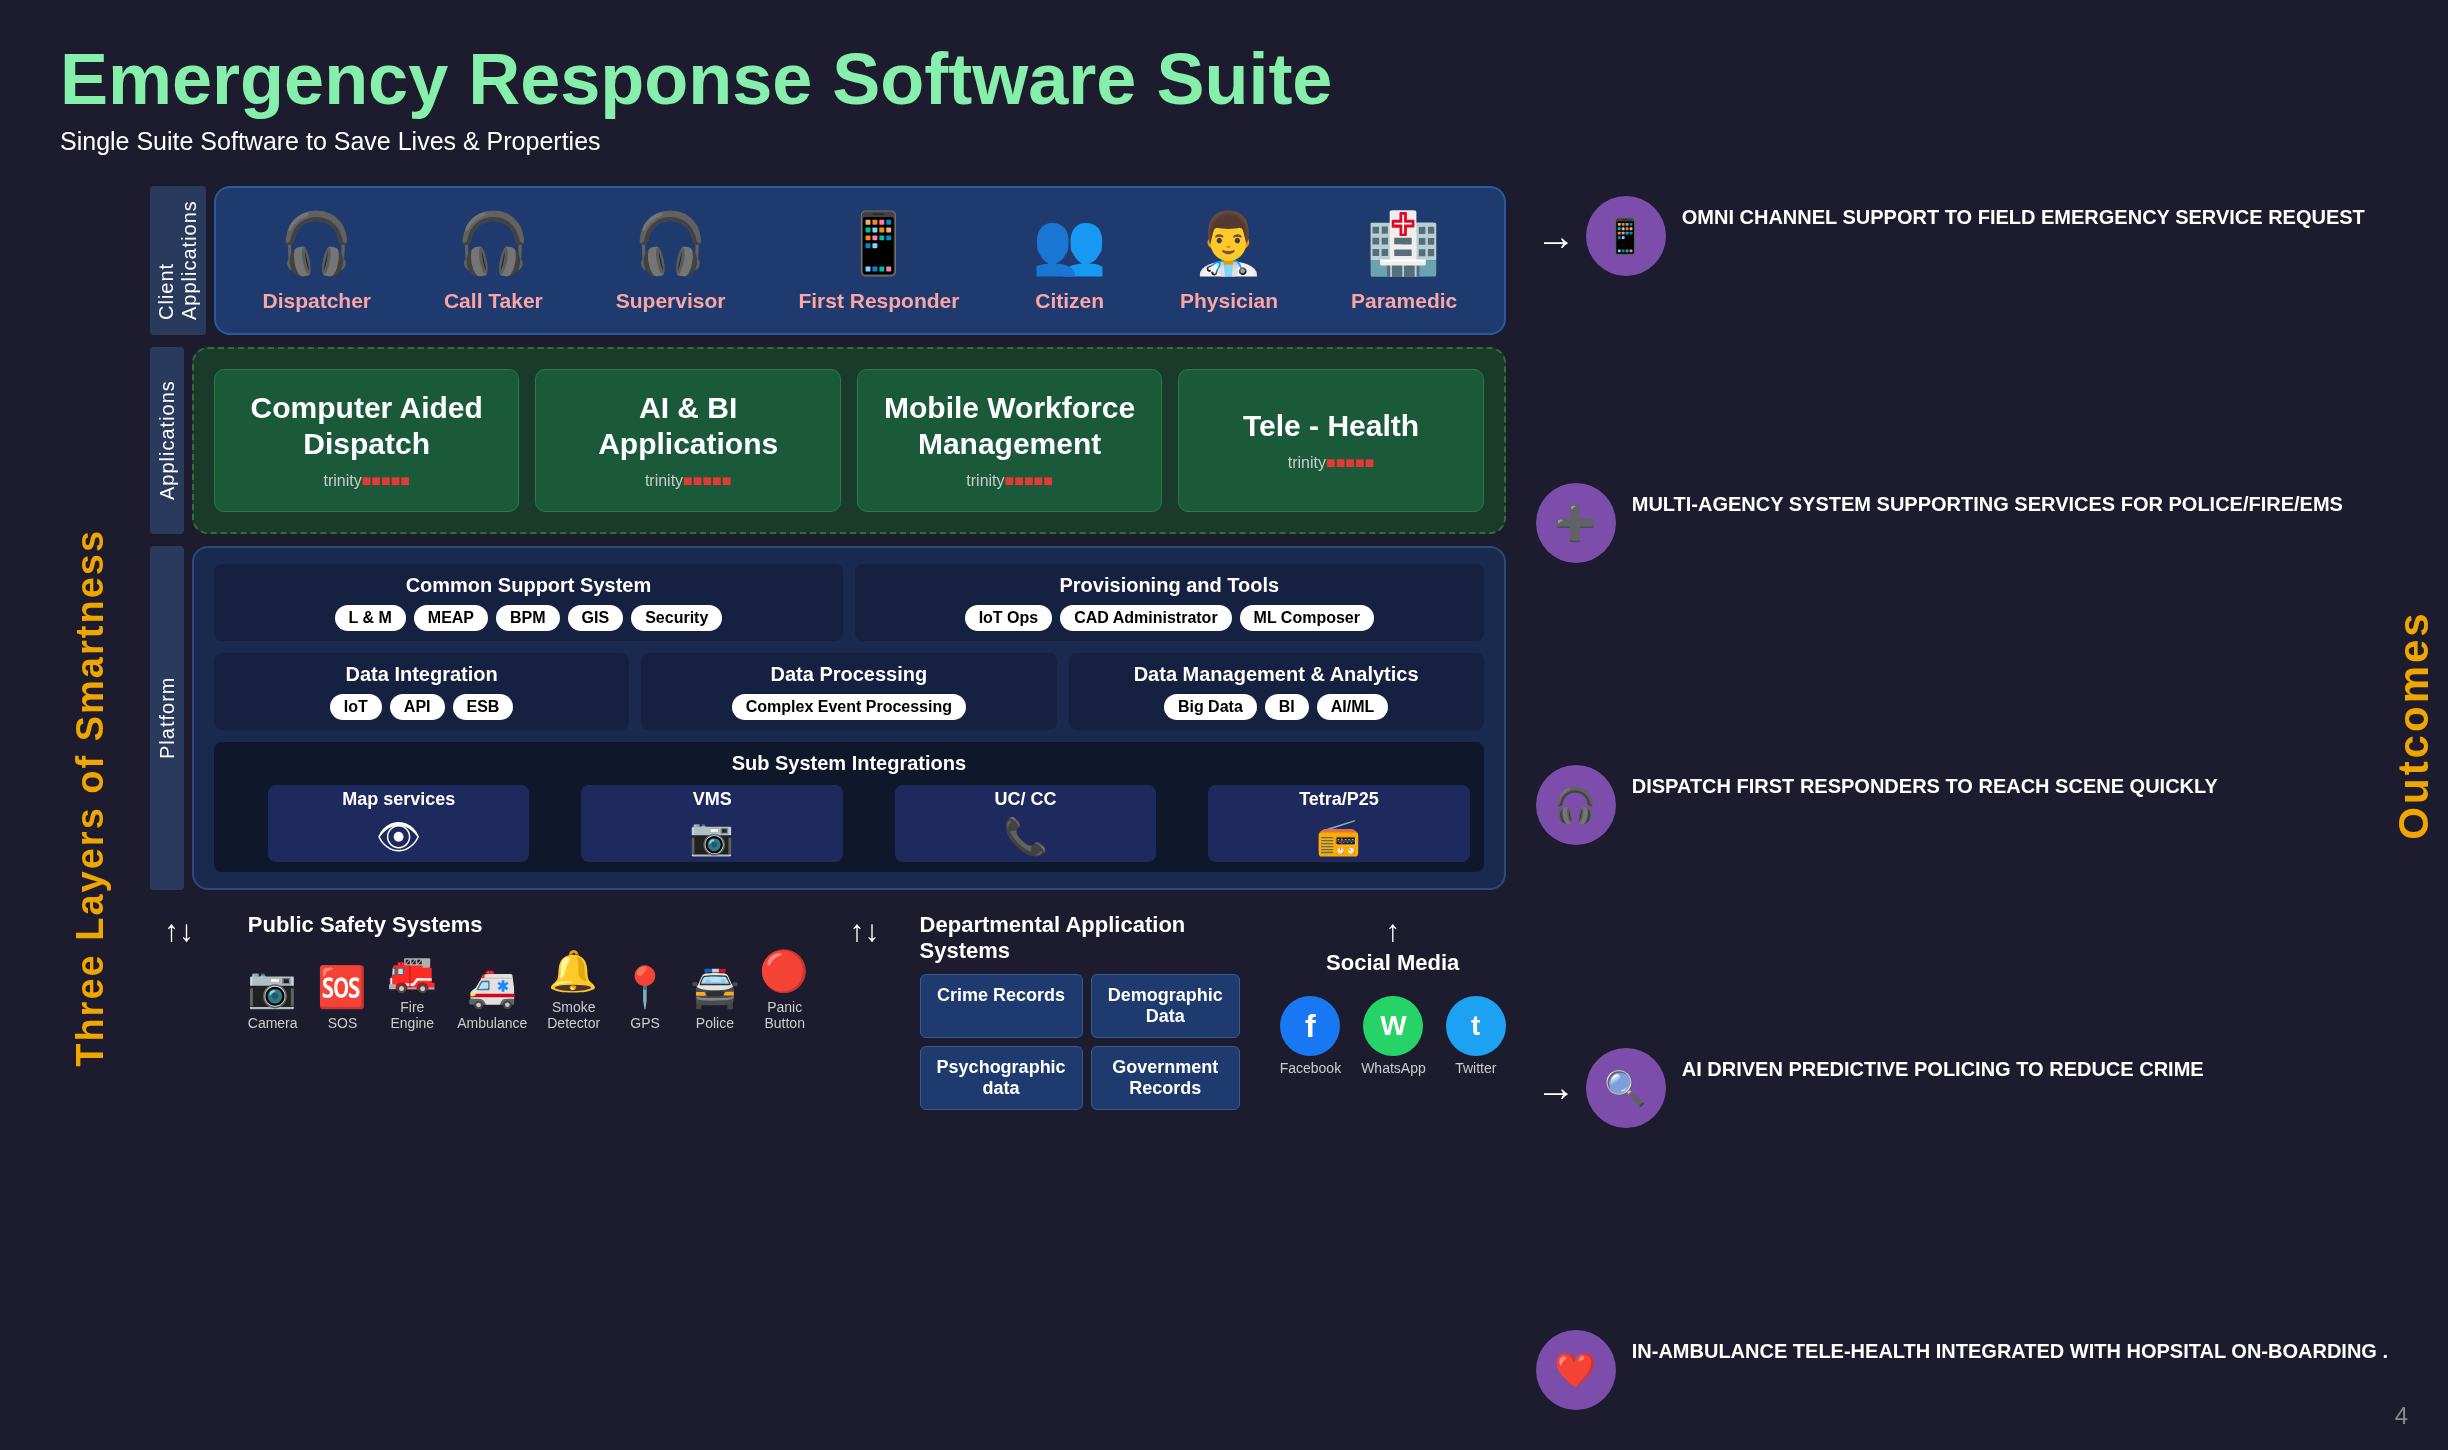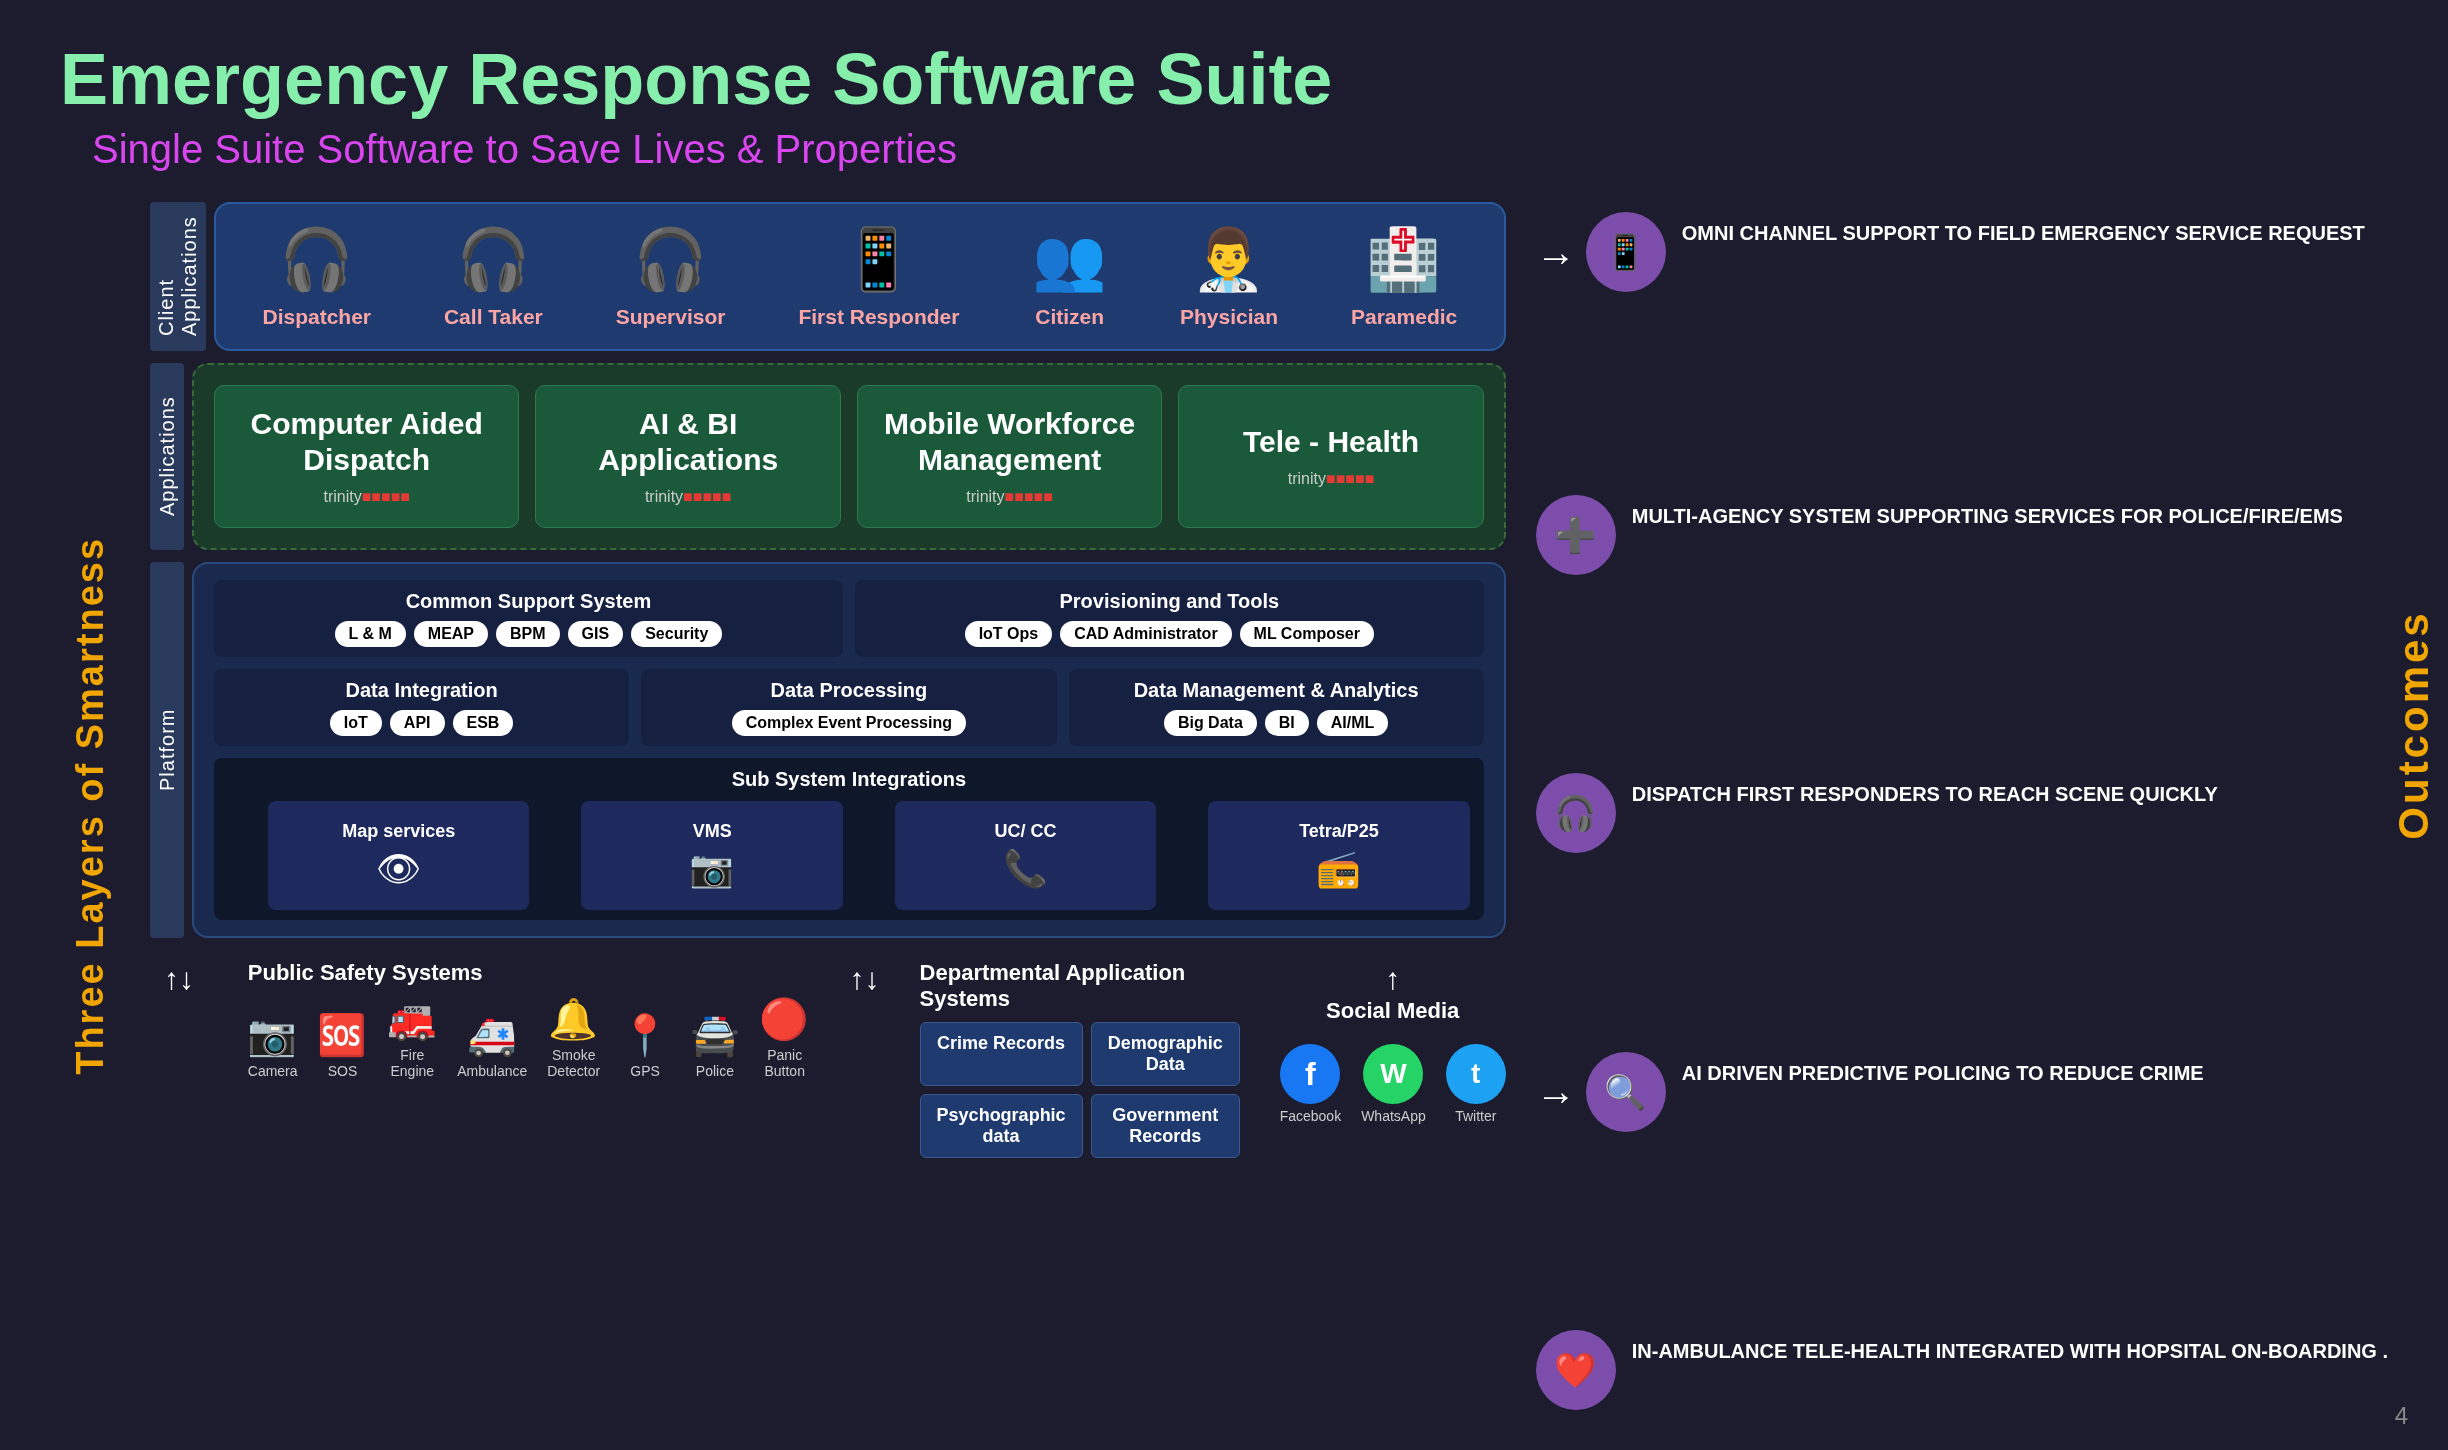--- a/index.html
+++ b/index.html
@@ -23,24 +23,23 @@
     .title-section {
       margin-bottom: 30px;
     }
     .main-title {
       font-size: 72px;
       font-weight: 900;
       color: #86efac;
       line-height: 1.1;
     }
     .main-subtitle {
-      font-size: 40px;
-      color: #d946ef;
+      font-size: 25px;
+      color: #ffffff;
       margin-top: 8px;
-      margin-left: 32px;
     }
     .content-area {
       display: flex;
       flex: 1;
       gap: 30px;
     }
     .left-label {
       writing-mode: vertical-rl;
       transform: rotate(180deg);
       display: flex;
@@ -193,21 +192,21 @@
       gap: 12px;
       justify-content: space-around;
     }
     .sub-system-item {
       display: flex;
       flex-direction: column;
       align-items: center;
       gap: 6px;
       background: #1e2a5e;
       border-radius: 8px;
-      padding: 20px 16px;
+      padding: 4px 16px;
       flex: 1;
       margin-left: 40px;
     }
     .sub-system-label {
       font-size: 18px;
       font-weight: 700;
       color: #fff;
     }
     .sub-system-icon {
       font-size: 36px;

